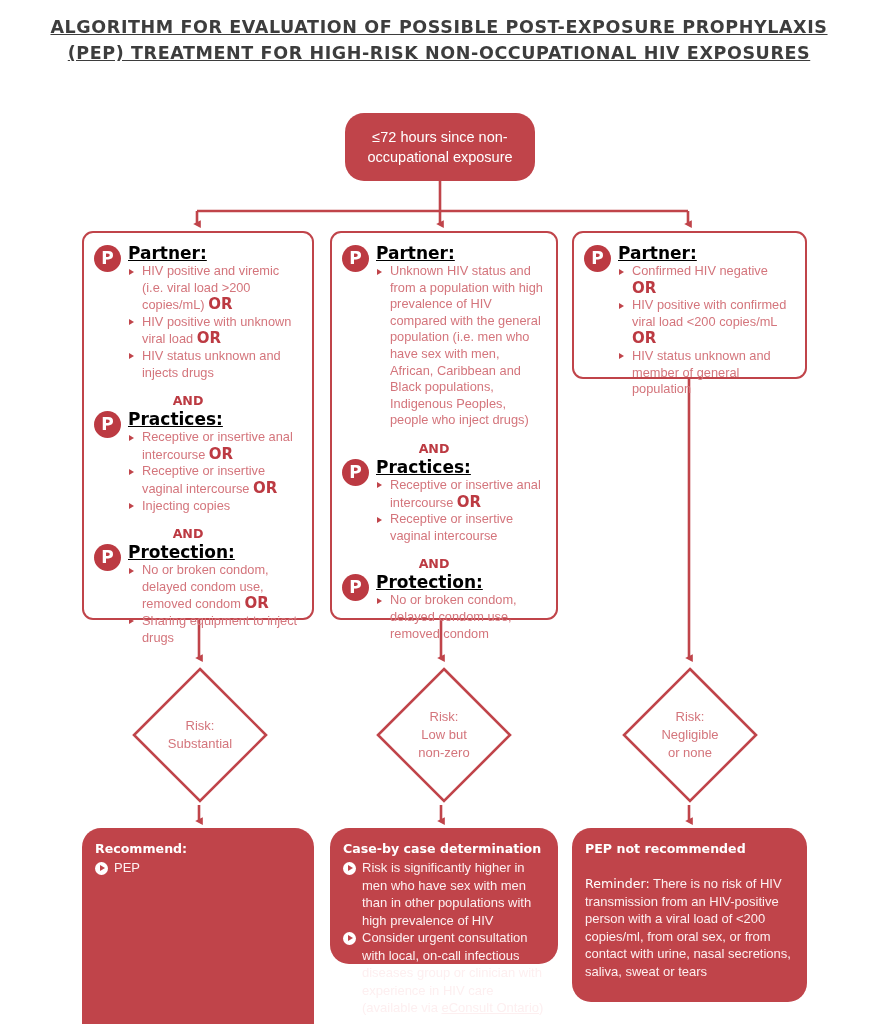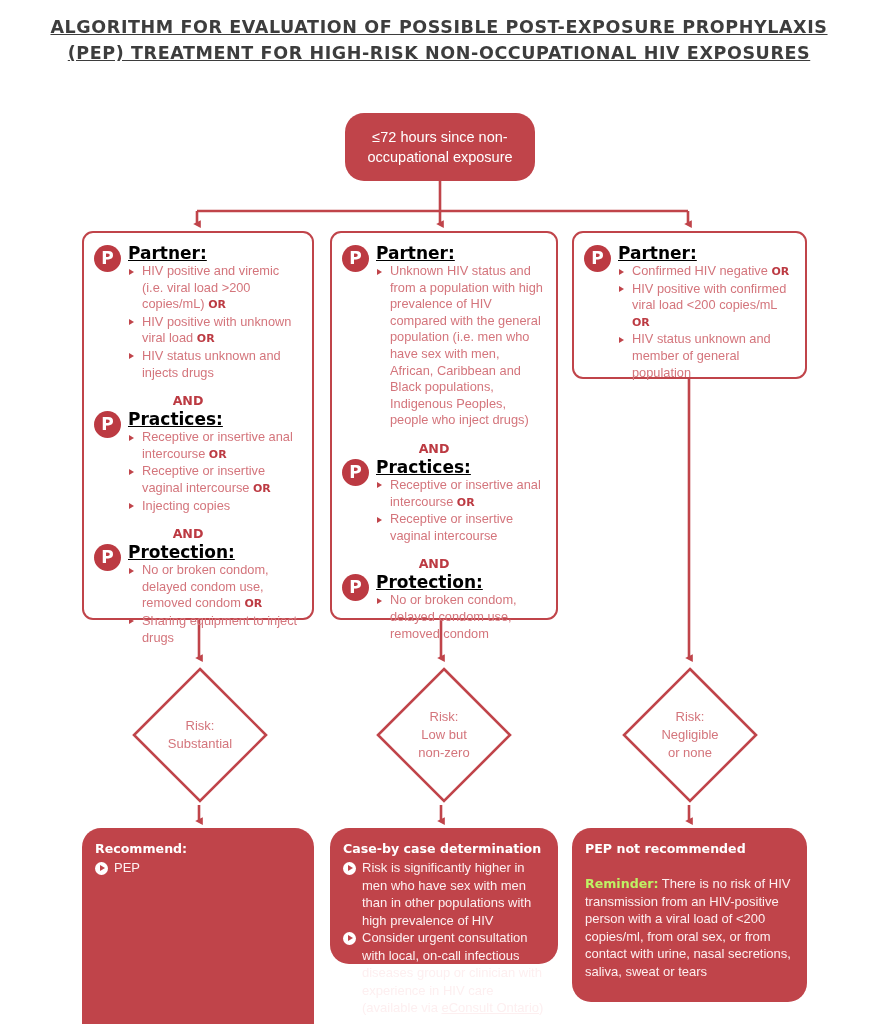--- a/index.html
+++ b/index.html
@@ -112,21 +112,21 @@
     margin-bottom: 0px;
   }
   .blist li::before {
     content: "";
     position: absolute;
     left: 1px; top: 5.5px;
     border-left: 5px solid #c0444a;
     border-top: 3.6px solid transparent;
     border-bottom: 3.6px solid transparent;
   }
-  .blist b { color: #bc3a42; font-family:"DejaVu Sans", sans-serif; font-weight: bold; font-size: 11px; }
+  .blist b { color: #bc3a42; font-family:"DejaVu Sans", sans-serif; font-weight: bold; font-size: 15px; }
 
   .and-sep {
     text-align: center;
     font-family: "DejaVu Sans", sans-serif;
     font-weight: bold;
     font-size: 12.6px;
     color: #bc3a42;
     margin: 4px 0 3px 0;
     padding-right: 18px;
   }
@@ -184,21 +184,21 @@
     border-left: 5px solid #c0444a;
     border-top: 3.3px solid transparent;
     border-bottom: 3.3px solid transparent;
   }
   .out-para {
     font-size: 13px;
     line-height: 17.5px;
     color: #fdeff0;
     margin-top: 17px;
   }
-  .out-para b { font-family:"DejaVu Sans", sans-serif; font-weight: bold; color:#bef264; font-size: 12.6px; text-align: center;}
+  .out-para b { font-family:"DejaVu Sans", sans-serif; font-weight: normal; color:#ffffff; font-size: 12.6px; text-align: center;}
   .lnk { text-decoration: underline; color: #fdeff0; }
 </style>
 </head>
 <body>
 
 <div id="title">ALGORITHM FOR EVALUATION OF POSSIBLE POST-EXPOSURE PROPHYLAXIS (PEP) TREATMENT FOR HIGH-RISK NON-OCCUPATIONAL HIV EXPOSURES</div>
 
 <svg id="wires" viewBox="0 0 878 1024" xmlns="http://www.w3.org/2000/svg">
   <defs>
     <marker id="arw" markerWidth="9" markerHeight="9" refX="4.2" refY="4.4" orient="auto" markerUnits="userSpaceOnUse">

